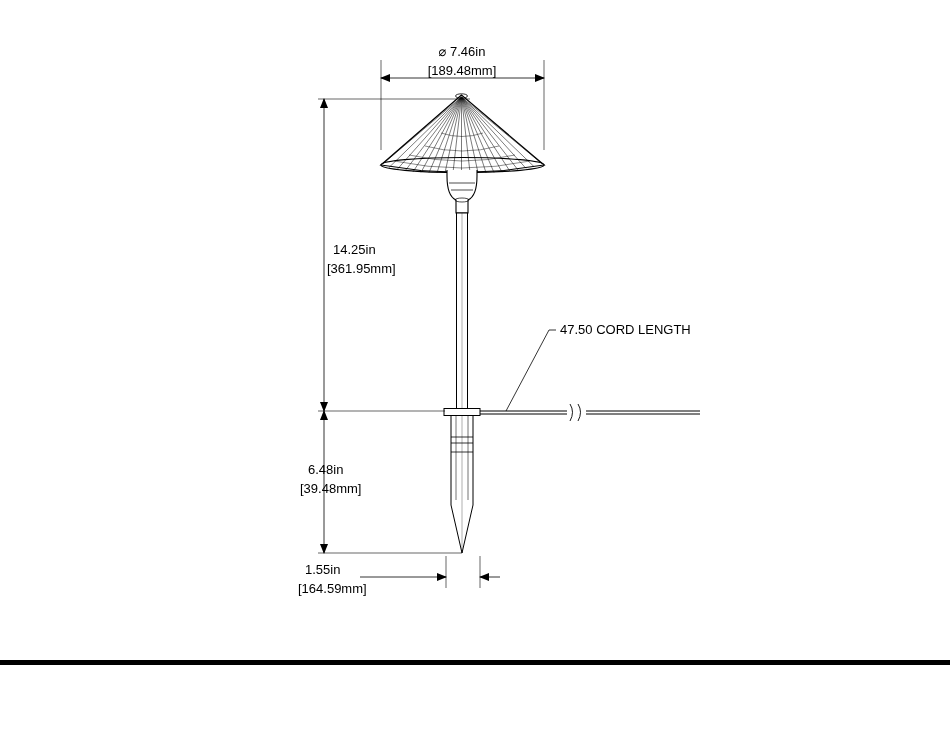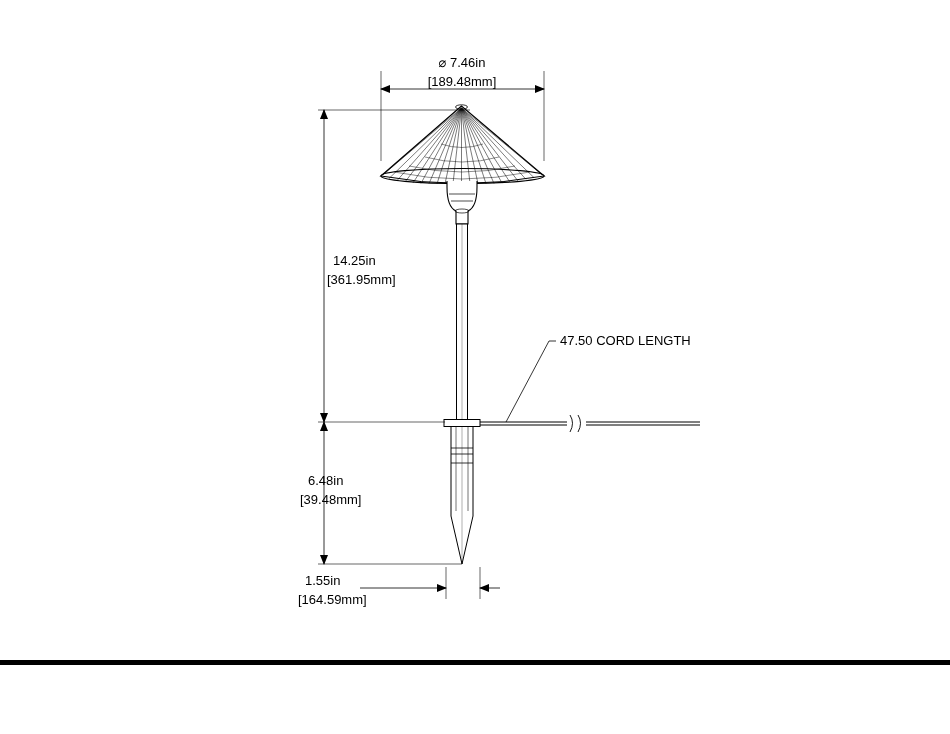--- a/index.html
+++ b/index.html
@@ -17,21 +17,21 @@
   }
   #page {
     position: relative;
     width: 950px;
     height: 734px;
     background: #ffffff;
   }
   #drawing-area {
     position: absolute;
     left: 0;
-    top: 11px;
+    top: 0;
     width: 877px;
     height: 660px;
   }
   #drawing-svg {
     display: block;
   }
   .dim-text {
     font-family: "Liberation Sans", sans-serif;
     font-size: 13px;
     fill: #000000;

